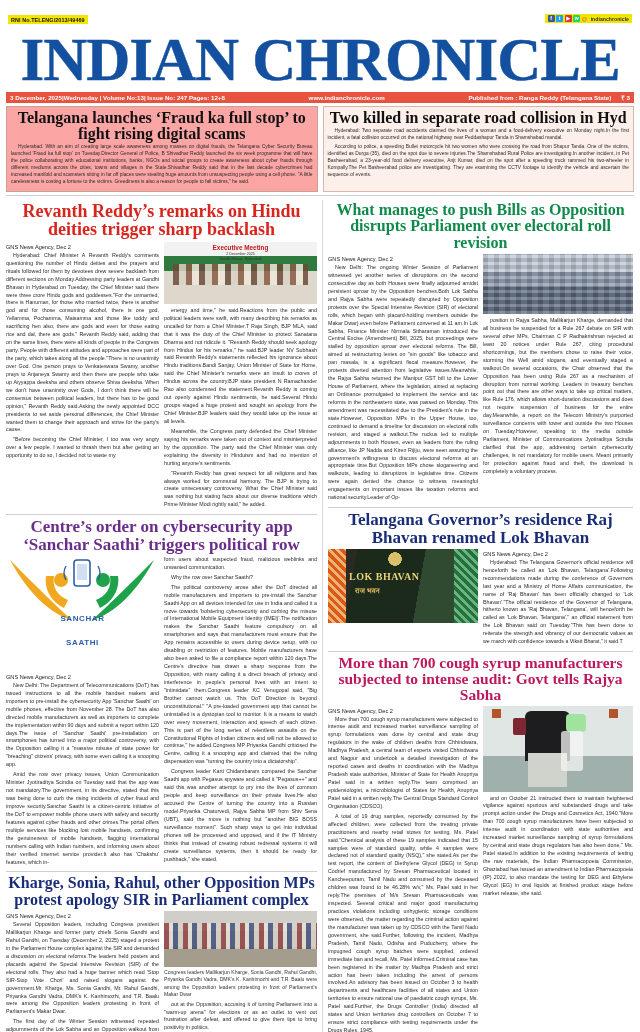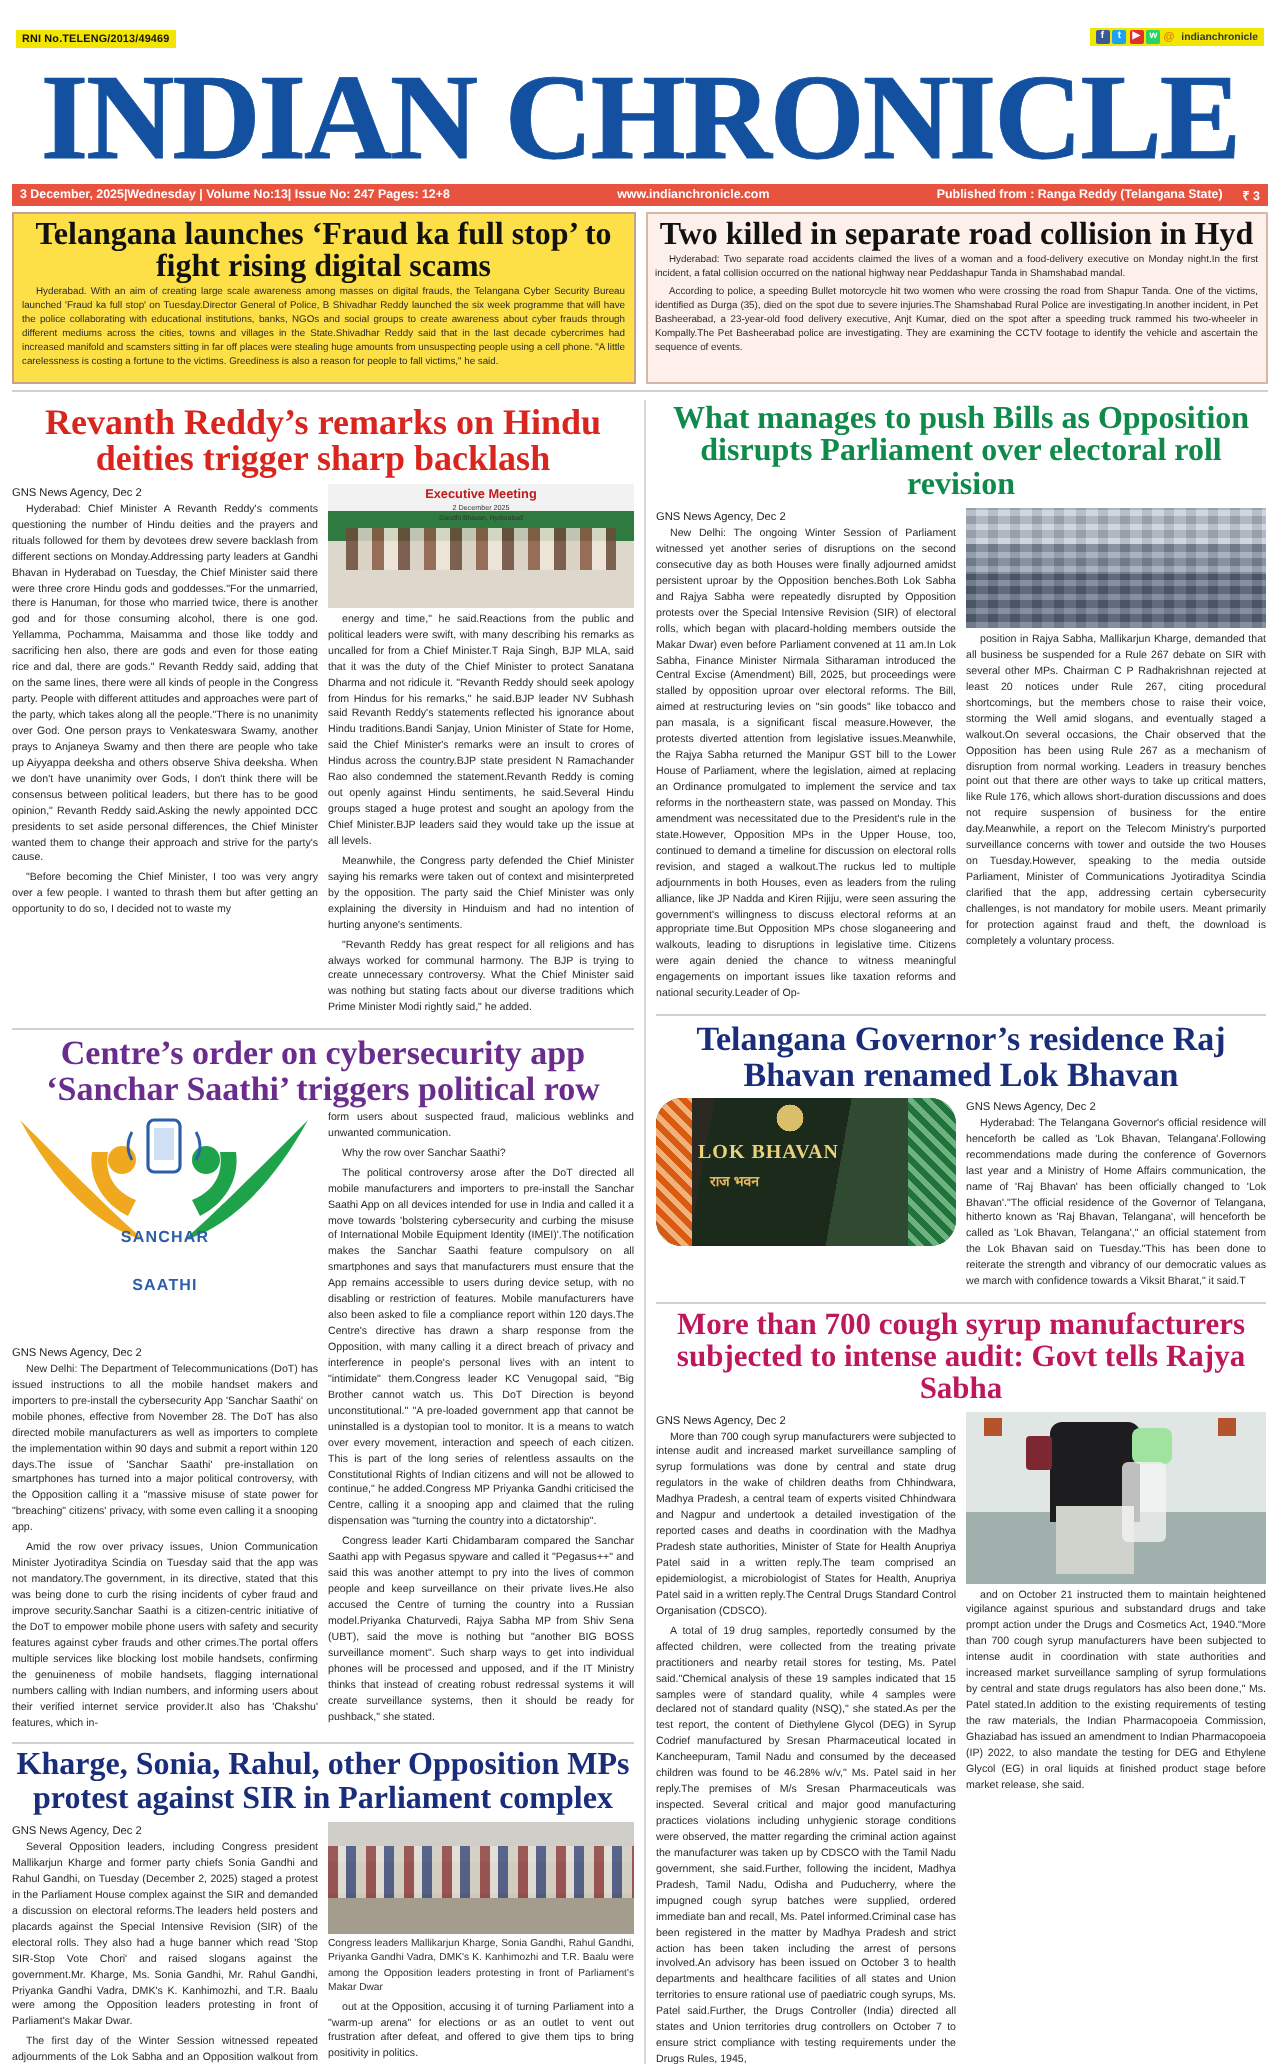--- a/index.html
+++ b/index.html
@@ -68,21 +68,21 @@
     font-size:5.3px;line-height:1.5;text-align:justify;color:#2a2a2a;
     font-family:"Liberation Sans",sans-serif;
   }
   .body p{margin:0 0 2px 0;text-indent:7px;}
   .body p.noind{text-indent:0;}
 
   .caption{font-size:5.1px;line-height:1.45;text-align:justify;color:#333;margin-top:2px;}
 
   
   .toprow{display:flex;gap:5px;margin-top:3px;}
-  .topbox{flex:1;background:#fde047;border:0.8px solid #c8a091;padding:3px 4px;box-sizing:border-box;}
+  .topbox{flex:1;background:#fca5a5;border:0.8px solid #c8a091;padding:3px 4px;box-sizing:border-box;}
   .topbox.b2{background:#fdf0ea;border-color:#d9b7a7;}
   .topbox .hl{font-size:16px;margin:0 0 2px 0;}
   .topbox .body{font-size:4.9px;line-height:1.42;}
 
   
   .main{display:flex;gap:5px;margin-top:4px;}
   .col{box-sizing:border-box;}
   .col-left{width:311px;}
   .col-right{width:311px;}
 
@@ -100,21 +100,21 @@
      font-size:6.4px;font-weight:bold;font-family:"Liberation Sans",sans-serif;}
   .ph-exec .esub{position:absolute;top:10px;width:100%;text-align:center;color:#333;font-size:3.6px;}
   .ph-exec .esub2{position:absolute;top:15px;width:100%;text-align:center;color:#333;font-size:3.4px;}
 
   .ph-parl{height:60px;background:
     linear-gradient(#bfc9d6 0 30%, #8d9aad 30% 55%, #5e6b80 55% 100%);}
   .ph-parl:after{content:"";position:absolute;inset:0;
     background:repeating-linear-gradient(0deg, rgba(255,255,255,.18) 0 3px, rgba(0,0,0,.10) 3px 7px),
                repeating-linear-gradient(90deg, rgba(0,0,0,.12) 0 5px, rgba(255,255,255,.08) 5px 11px);}
 
-  .ph-lok{height:74px;background:linear-gradient(100deg,#2a2a22 0 18%,#1c2a1c 18% 60%,#2f4a30 60% 100%);border-radius:13px;}
+  .ph-lok{height:74px;background:linear-gradient(100deg,#2a2a22 0 18%,#1c2a1c 18% 60%,#2f4a30 60% 100%);}
   .ph-lok:before{content:"";position:absolute;left:0;top:0;width:12%;height:100%;
     background:repeating-linear-gradient(45deg,#d95b12 0 3px,#f0b27a 3px 6px);}
   .ph-lok:after{content:"";position:absolute;right:0;top:0;width:16%;height:100%;
     background:repeating-linear-gradient(45deg,#1e7a3c 0 3px,#79c48f 3px 6px);opacity:.85;}
   .ph-lok .lbl1{position:absolute;left:14%;top:30%;color:#e8d27a;font-size:10px;font-weight:bold;
     font-family:"Liberation Serif",serif;letter-spacing:.5px;}
   .ph-lok .lbl2{position:absolute;left:18%;top:50%;color:#e0b95f;font-size:7px;font-weight:bold;}
   .ph-lok .emb{position:absolute;left:40%;top:4%;width:14px;height:20px;
     background:radial-gradient(circle at 50% 35%, #d9bf6a 0 45%, transparent 46%);}
 
@@ -247,21 +247,21 @@
               <p>The political controversy arose after the DoT directed all mobile manufacturers and importers to pre-install the Sanchar Saathi App on all devices intended for use in India and called it a move towards 'bolstering cybersecurity and curbing the misuse of International Mobile Equipment Identity (IMEI)'.The notification makes the Sanchar Saathi feature compulsory on all smartphones and says that manufacturers must ensure that the App remains accessible to users during device setup, with no disabling or restriction of features. Mobile manufacturers have also been asked to file a compliance report within 120 days.The Centre's directive has drawn a sharp response from the Opposition, with many calling it a direct breach of privacy and interference in people's personal lives with an intent to "intimidate" them.Congress leader KC Venugopal said, "Big Brother cannot watch us. This DoT Direction is beyond unconstitutional." "A pre-loaded government app that cannot be uninstalled is a dystopian tool to monitor. It is a means to watch over every movement, interaction and speech of each citizen. This is part of the long series of relentless assaults on the Constitutional Rights of Indian citizens and will not be allowed to continue," he added.Congress MP Priyanka Gandhi criticised the Centre, calling it a snooping app and claimed that the ruling dispensation was "turning the country into a dictatorship".</p>
               <p>Congress leader Karti Chidambaram compared the Sanchar Saathi app with Pegasus spyware and called it "Pegasus++" and said this was another attempt to pry into the lives of common people and keep surveillance on their private lives.He also accused the Centre of turning the country into a Russian model.Priyanka Chaturvedi, Rajya Sabha MP from Shiv Sena (UBT), said the move is nothing but "another BIG BOSS surveillance moment". Such sharp ways to get into individual phones will be processed and upposed, and if the IT Ministry thinks that instead of creating robust redressal systems it will create surveillance systems, then it should be ready for pushback," she stated.</p>
             </div>
           </div>
         </div>
       </div>
 
       <div class="rule"></div>
 
       <div>
-        <div class="hl hl-navy" style="font-size:16px;">Kharge, Sonia, Rahul, other Opposition MPs protest against SIR in Parliament complex</div>
+        <div class="hl hl-navy" style="font-size:16px;">Kharge, Sonia, Rahul, other Opposition MPs protest apology SIR in Parliament complex</div>
         <div class="twocol">
           <div class="cc">
             <div class="byline">GNS News Agency, Dec 2</div>
             <div class="body">
               <p>Several Opposition leaders, including Congress president Mallikarjun Kharge and former party chiefs Sonia Gandhi and Rahul Gandhi, on Tuesday (December 2, 2025) staged a protest in the Parliament House complex against the SIR and demanded a discussion on electoral reforms.The leaders held posters and placards against the Special Intensive Revision (SIR) of the electoral rolls. They also had a huge banner which read 'Stop SIR-Stop Vote Chori' and raised slogans against the government.Mr. Kharge, Ms. Sonia Gandhi, Mr. Rahul Gandhi, Priyanka Gandhi Vadra, DMK's K. Kanhimozhi, and T.R. Baalu were among the Opposition leaders protesting in front of Parliament's Makar Dwar.</p>
               <p>The first day of the Winter Session witnessed repeated adjournments of the Lok Sabha and an Opposition walkout from the Rajya Sabha over a demand for a debate on the SIR, as the government asserted that it is not averse to a discussion, but a timeline cannot be set.Interacting with reporters in the Parliament House complex before the start of the session, Prime Minister Narendra Modi on Monday (December 1, 2025) had hit</p>
             </div>
           </div>
           <div class="cc">
             <div class="photo ph-protest"></div>

